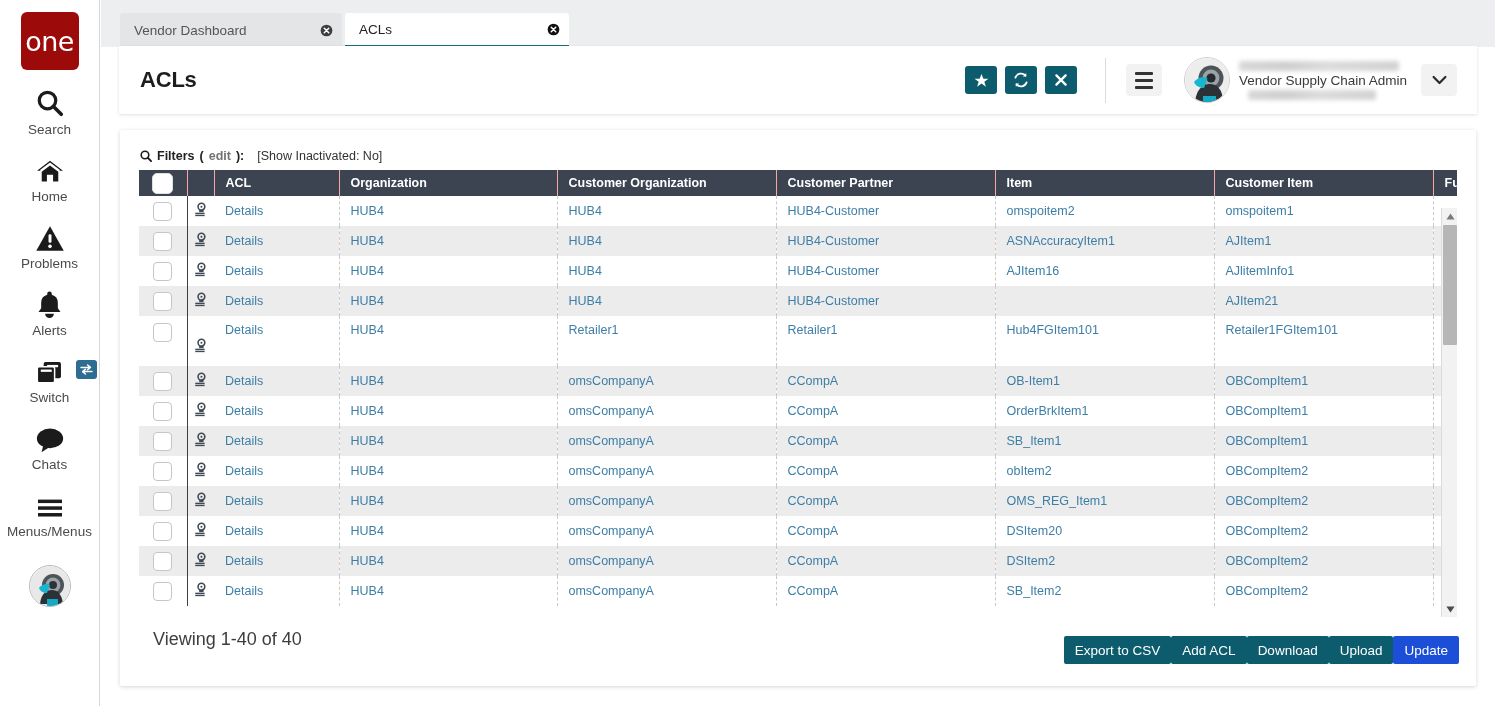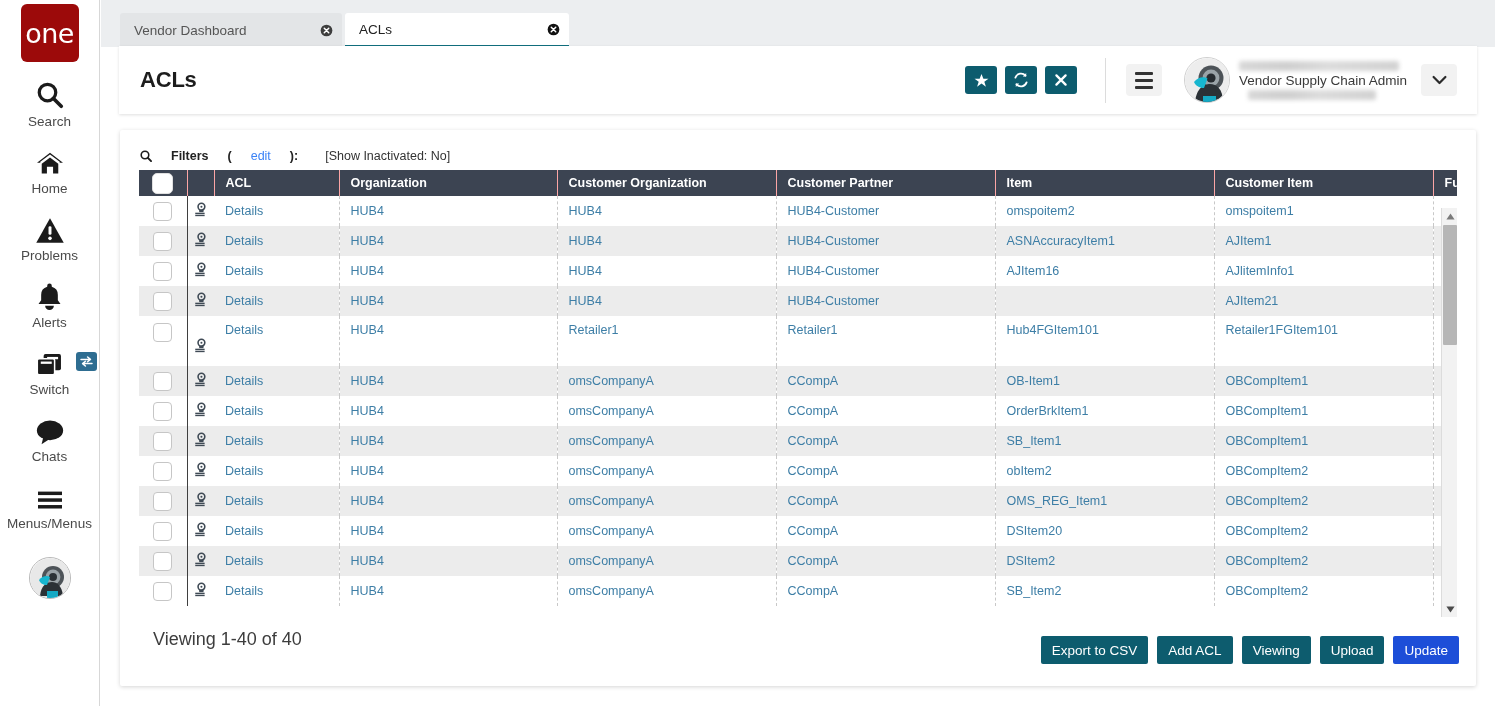--- a/index.html
+++ b/index.html
@@ -13,21 +13,21 @@
 
   
   #left-rail {
     position: absolute; left: 0; top: 0;
     width: 100px; height: 706px;
     background: #ffffff;
     border-right: 1px solid #d7d7d7;
     display: flex; flex-direction: column; align-items: center;
   }
   #brand-logo {
-    width: 58px; height: 58px; margin-top: 4px;
+    width: 58px; height: 58px; margin-top: 12px;
     background: #9c0a0a; border-radius: 6px;
     display: flex; align-items: center; justify-content: center;
     color: #fff; font-size: 27px; font-weight: 400; letter-spacing: -0.5px;
     font-family: "DejaVu Sans", sans-serif;
   }
   .rail-item {
     width: 120px; margin-top: 18px;
     display: flex; flex-direction: column; align-items: center;
     cursor: pointer; position: relative;
   }
@@ -121,26 +121,26 @@
   
   #content-card {
     position: absolute; left: 120px; top: 130px;
     width: 1356px; height: 556px;
     background: #ffffff;
     box-shadow: 0 1px 4px rgba(0,0,0,0.17);
     border-radius: 2px;
   }
   #filters-bar {
     position: absolute; left: 20px; top: 19px;
-    display: flex; align-items: center; gap: 19px;
+    display: flex; align-items: center; gap: 5px;
     font-size: 12.5px;
   }
   #filters-icon svg { display: block; }
   #filters-label { font-weight: bold; color: #222; }
-  #filters-edit { color: #3b82f6; text-decoration: none; font-weight: normal; cursor: pointer; text-align: right; }
+  #filters-edit { color: #737373; text-decoration: none; font-weight: bold; cursor: pointer; text-align: right; }
   #filters-paren { font-weight: bold; color: #222; }
   #filters-status { color: #333; margin-left: 8px; }
 
   
   #grid-wrap {
     position: absolute; left: 19px; top: 40px;
     width: 1318px; height: 447px;
     overflow: hidden;
   }
   table#grid { border-collapse: collapse; width: 1468px; table-layout: fixed; }
@@ -200,21 +200,21 @@
     background: #b6b6b6; border-radius: 1px; cursor: pointer;
   }
 
   
   #viewing-text {
     position: absolute; left: 33px; bottom: 36px;
     font-size: 18px; color: #3d3d3d;
   }
   #footer-buttons {
     position: absolute; right: 17px; bottom: 22px;
-    display: flex; gap: 9px;
+    display: flex; gap: 0;
   }
   .f-btn {
     height: 28px; padding: 0 11px;
     display: flex; align-items: center; justify-content: center;
     background: #0d5c6e; color: #fff; font-size: 13.5px;
     border: none; border-radius: 2px; cursor: pointer;
     font-family: "Liberation Sans", sans-serif;
     white-space: nowrap;
   }
   .f-btn.disabled { background: #1d4ed8; cursor: default; }
@@ -680,17 +680,17 @@
           <path d="M4.5 6.4 L0.4 0.6 L8.6 0.6 Z" fill="#4b4b4b"></path>
         </svg>
     </div>
   </div>
 
   <div id="viewing-text">Viewing 1-40 of 40</div>
 
   <div id="footer-buttons">
     <button class="f-btn">Export to CSV</button>
     <button class="f-btn">Add ACL</button>
-    <button class="f-btn">Viewing</button>
+    <button class="f-btn">Download</button>
     <button class="f-btn">Upload</button>
     <button class="f-btn disabled">Update</button>
   </div>
 </div>
 
 </body></html>

